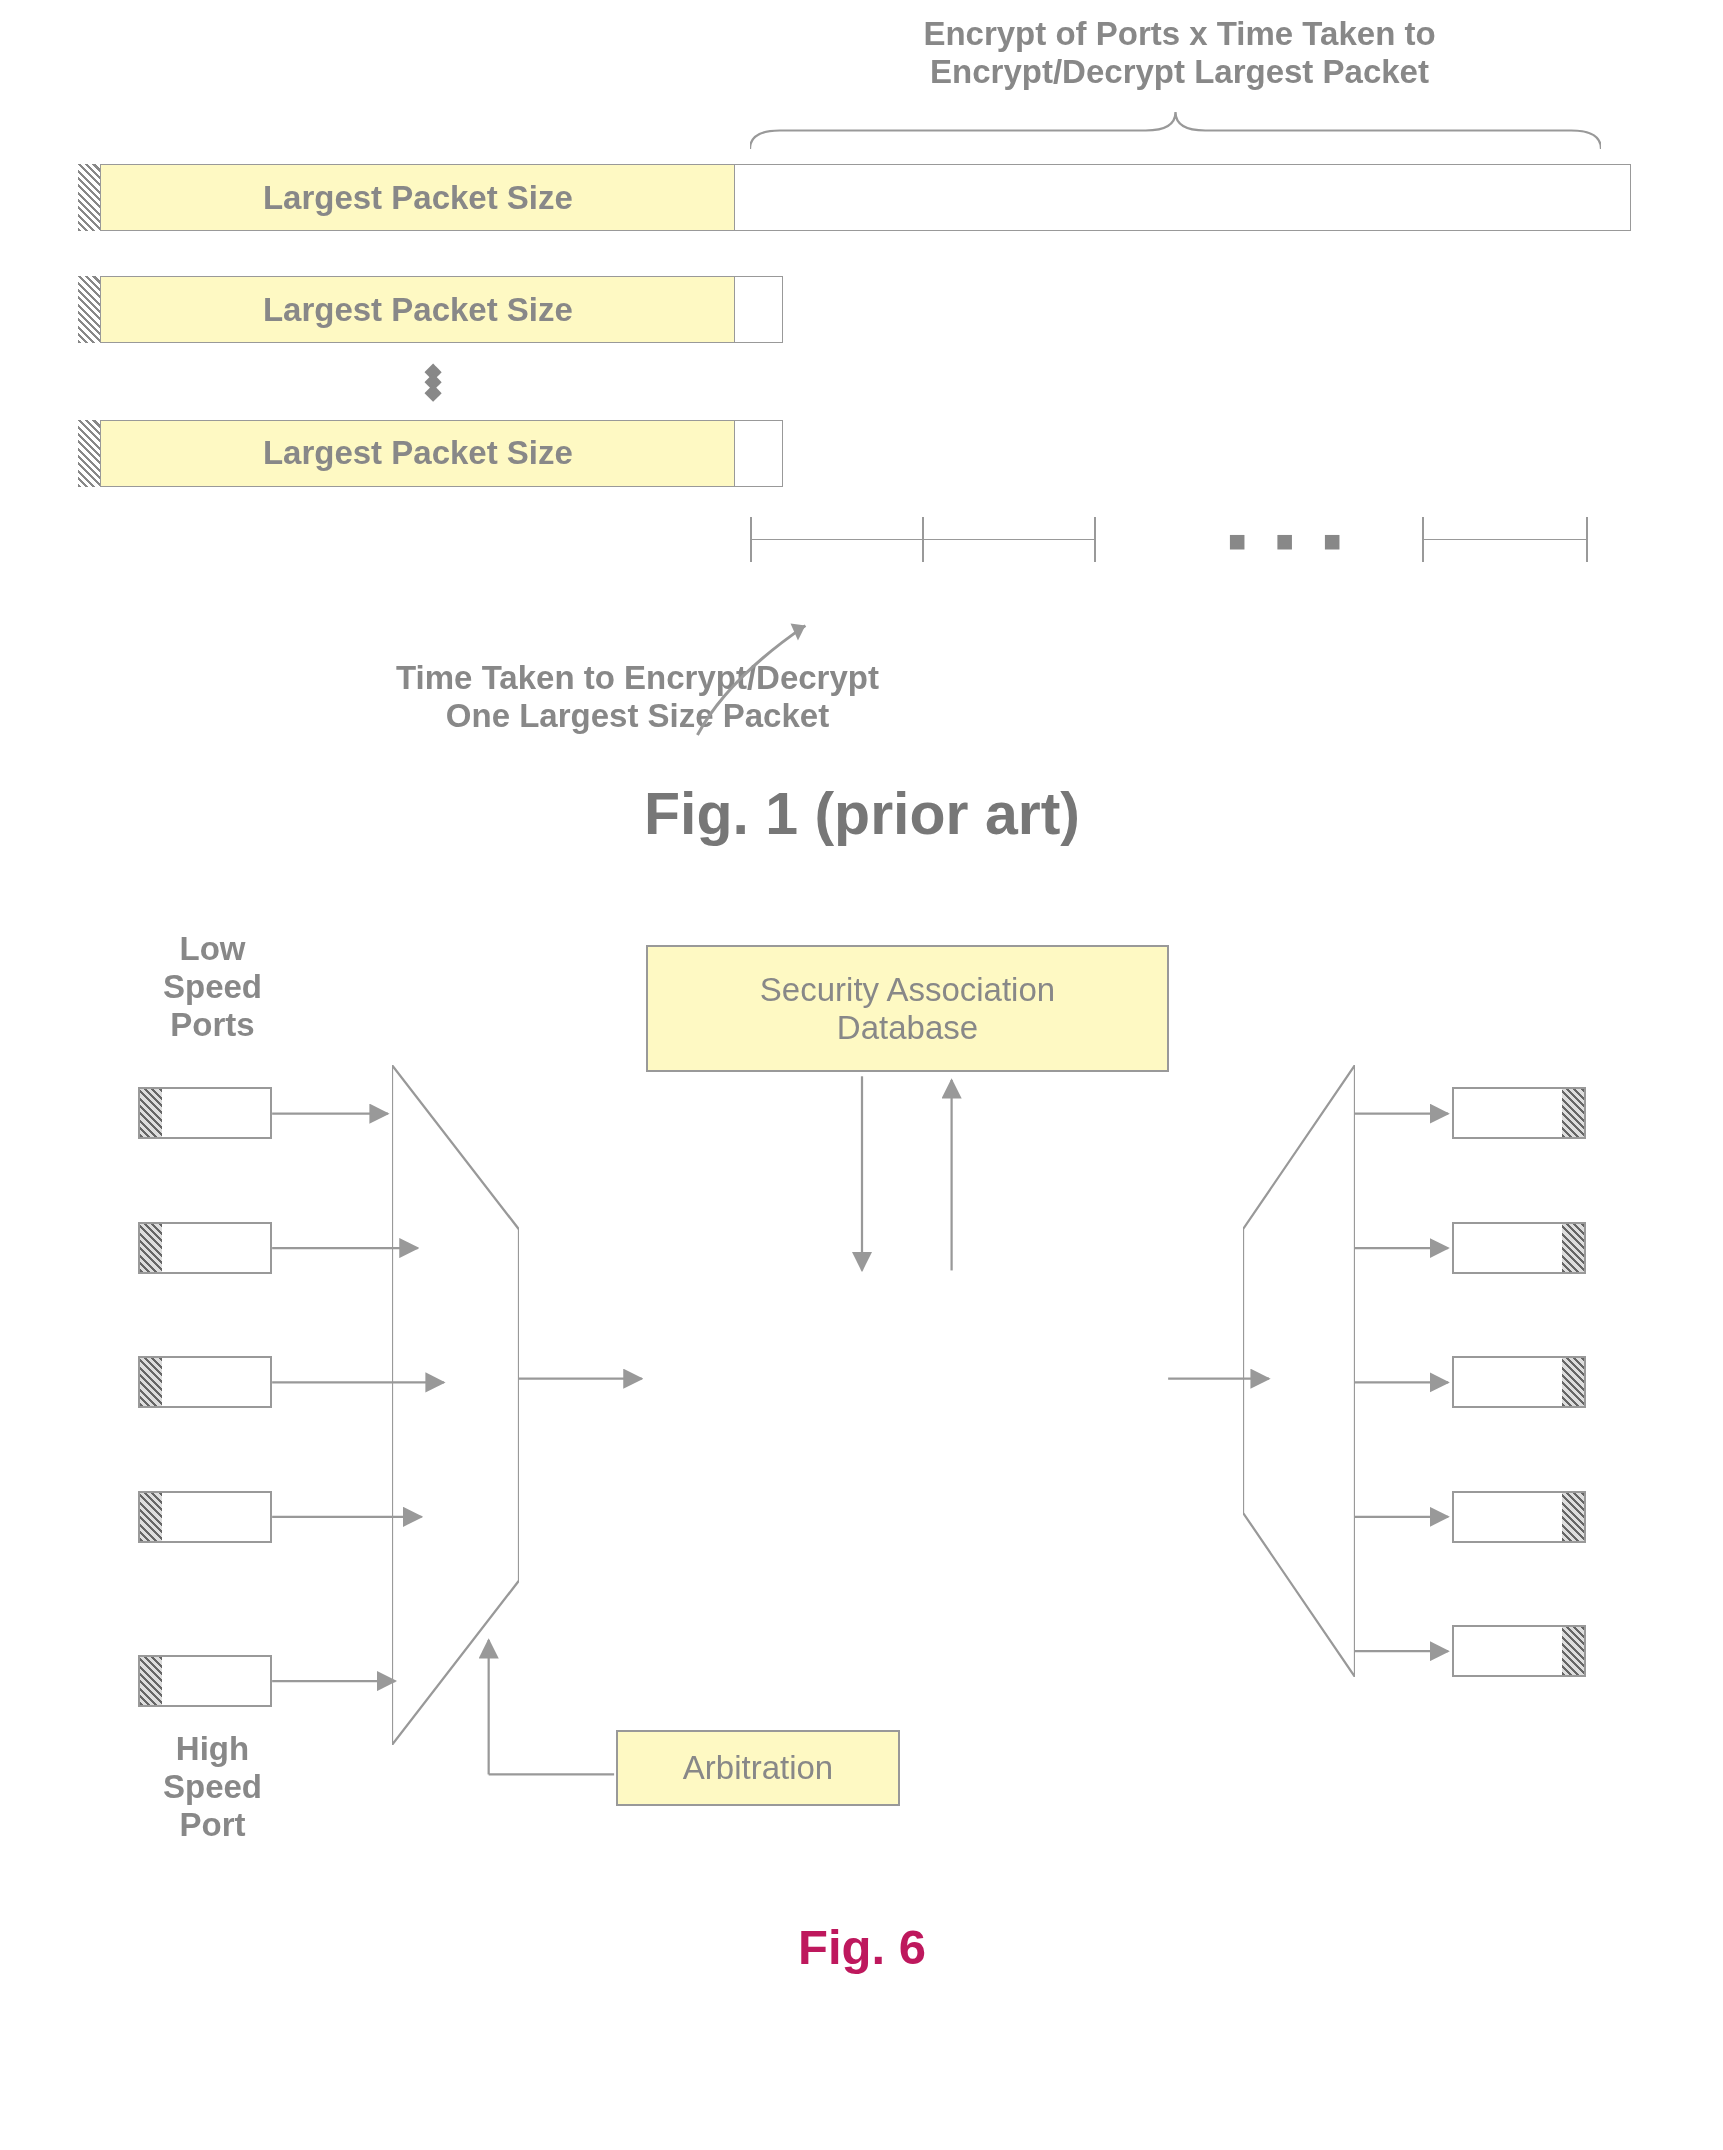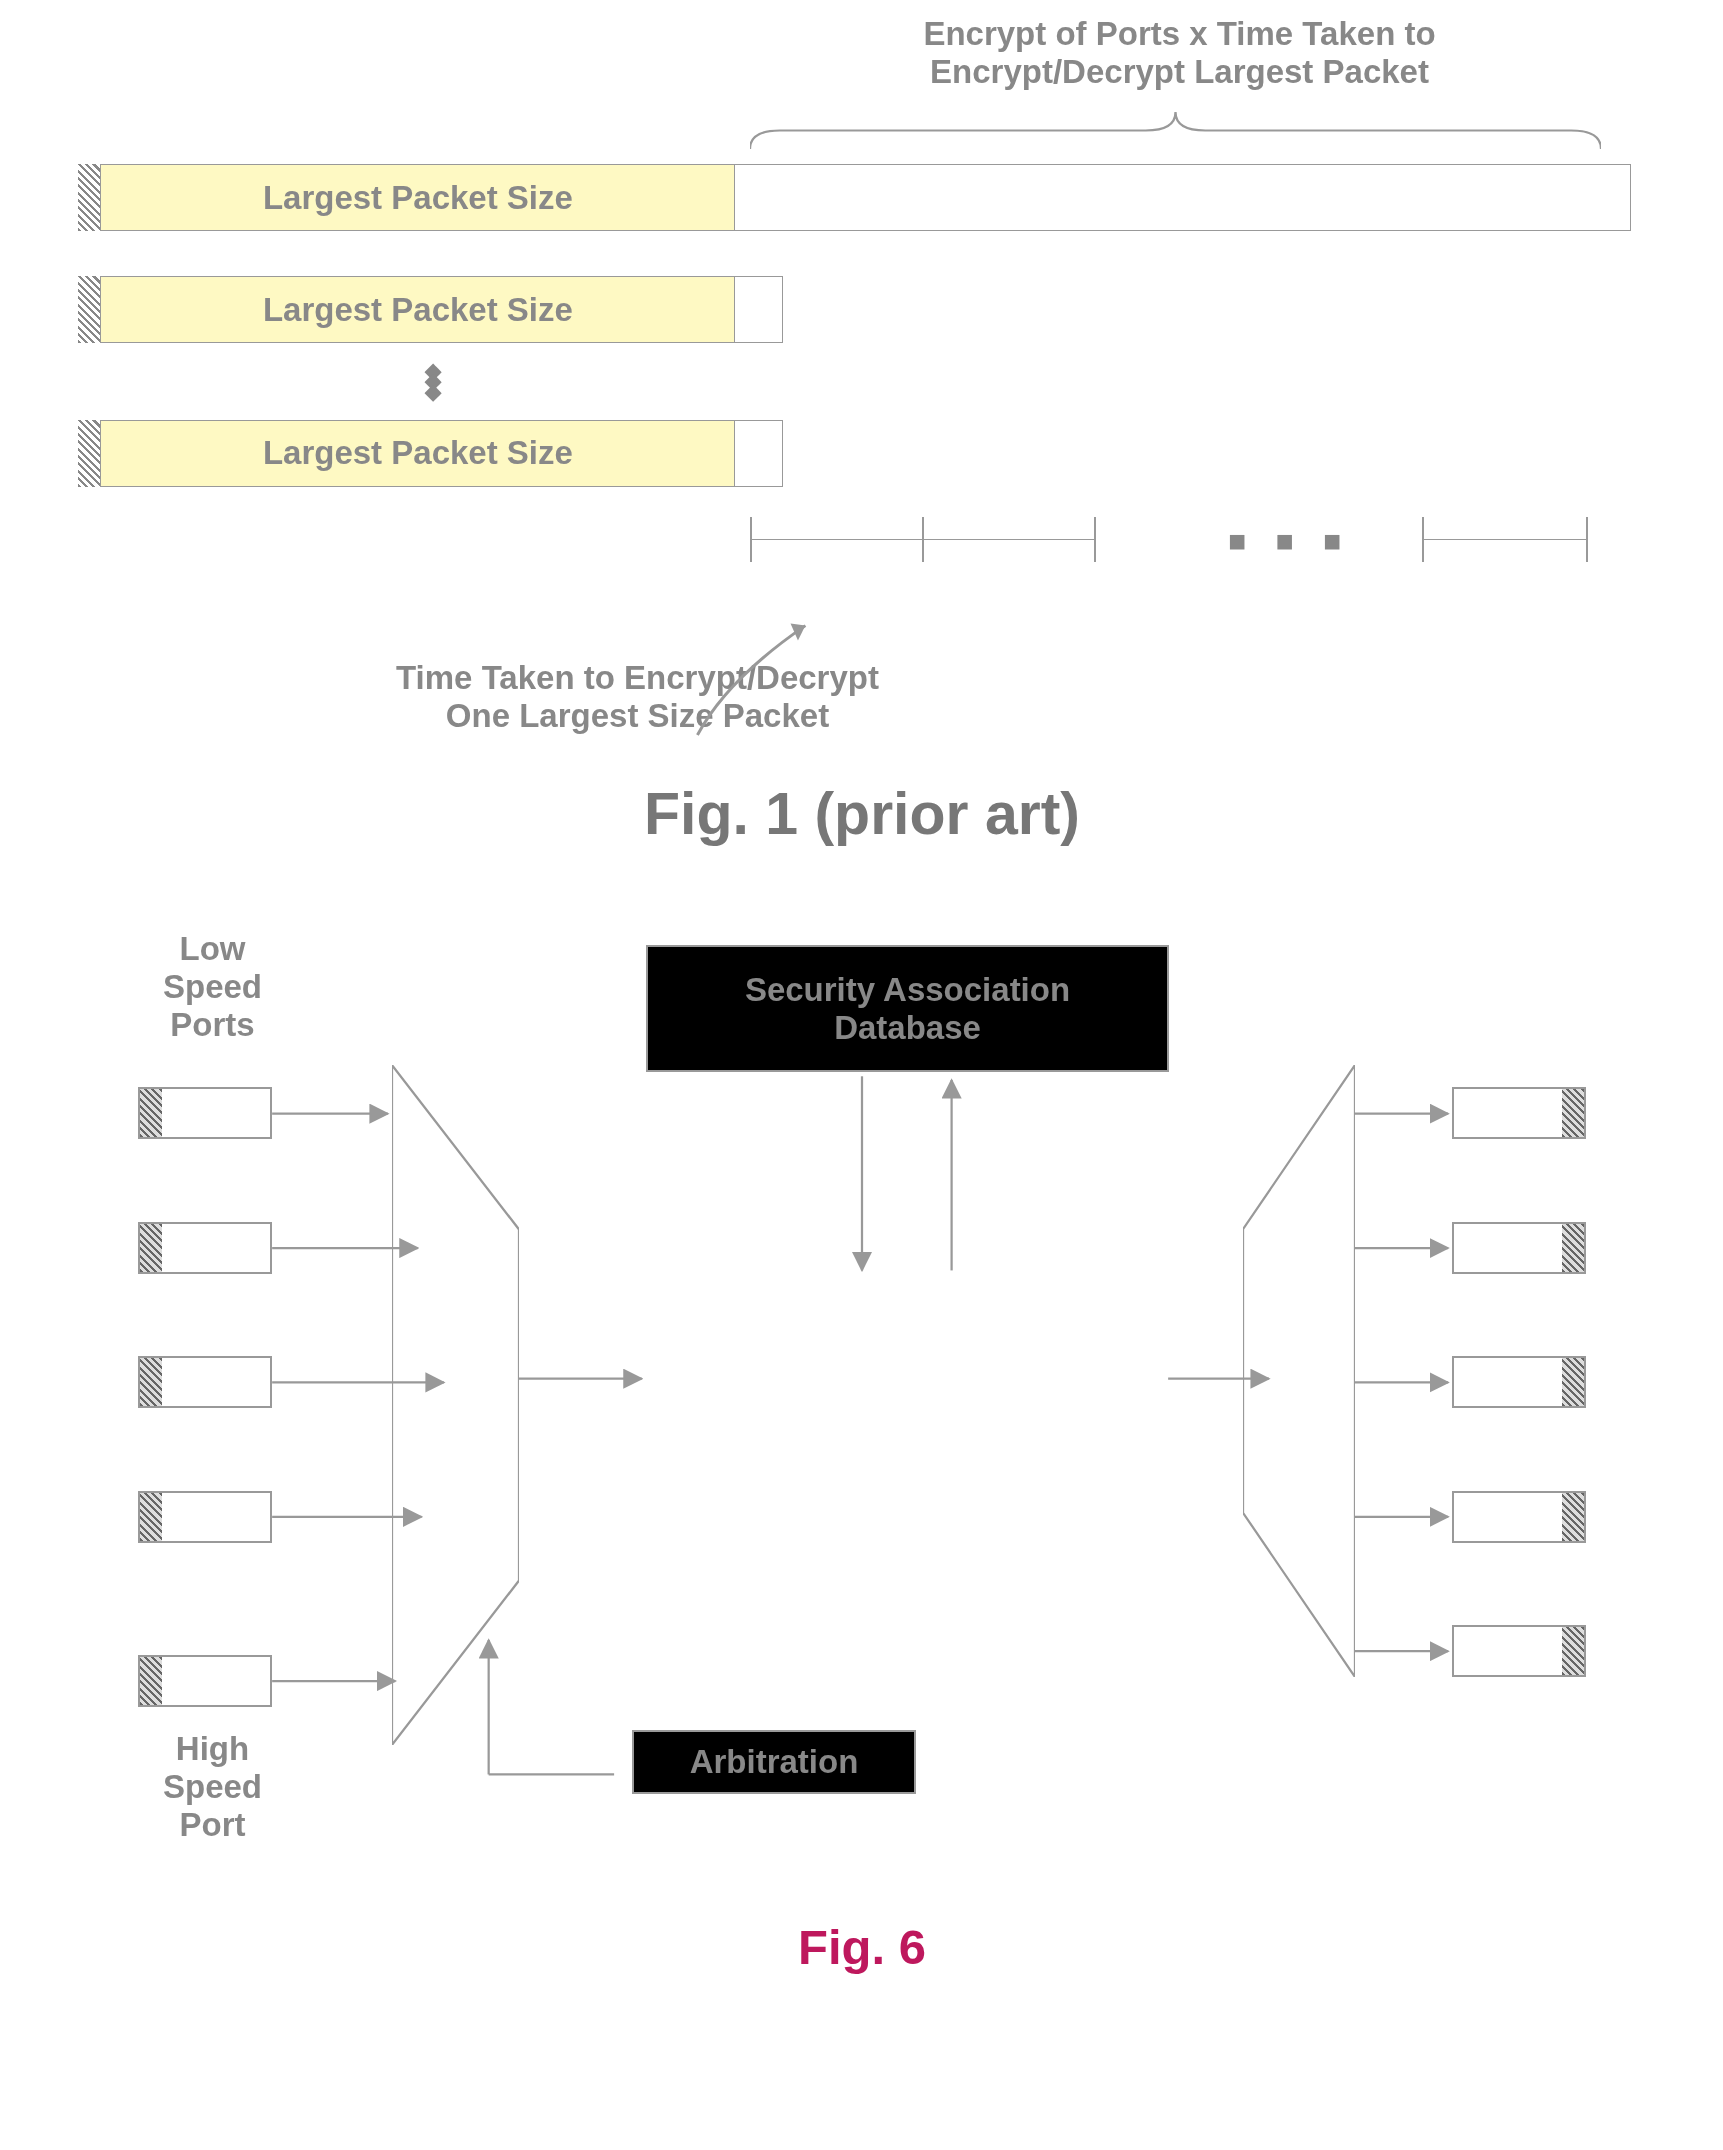--- a/index.html
+++ b/index.html
@@ -163,27 +163,27 @@
     height: 52px;
     border: 2.2px solid #999;
     display: flex;
     background: #fff;
   }
   .port-box.left .hatch-strip { width: 22.4px; height: 100%; }
   .port-box.right .hatch-strip { width: 22.4px; height: 100%; margin-left: auto; }
   .block {
     position: absolute;
     border: 2.2px solid #999;
-    background: #000000;
+    background: #fef9c3;
     display: flex;
     align-items: center;
     justify-content: center;
     text-align: center;
     font-size: 33px;
-    font-weight: bold;
+    font-weight: normal;
     color: #888;
     padding: 7.5px 22.4px;
   }
   .mux {
     position: absolute;
   }
   .demux {
     position: absolute;
   }
   svg.connector { position: absolute; overflow: visible; }
@@ -286,21 +286,21 @@
       <div class="hatch-strip hatch-dark"></div>
     </div>
   <div class="port-box right" style="left:1374px; top:687px">
       <div class="hatch-strip hatch-dark"></div>
     </div>
 
   <div class="block" style="left:568px; top:7.5px; width:523px; height:127px; white-space:pre-line">Security Association
 Database</div>
 
 
-  <div class="block" style="left:554px; top:792px; width:284px; height:64px">Arbitration</div>
+  <div class="block" style="left:538px; top:792px; width:284px; height:76px">Arbitration</div>
 
   <svg class="mux" style="left:314px; top:127px" width="127" height="680" viewBox="0 0 170 910">
     <polygon points="0,0 170,220 170,690 0,910" fill="#fff" stroke="#999" stroke-width="3"></polygon>
   </svg>
 
   <svg class="demux" style="left:1165px; top:127px" width="112" height="612" viewBox="0 0 150 820">
     <polygon points="0,220 150,0 150,820 0,600" fill="#fff" stroke="#999" stroke-width="3"></polygon>
   </svg>
 
   <svg class="connector" style="left:0; top:0" width="1568" height="971" viewBox="0 0 2100 1300">

